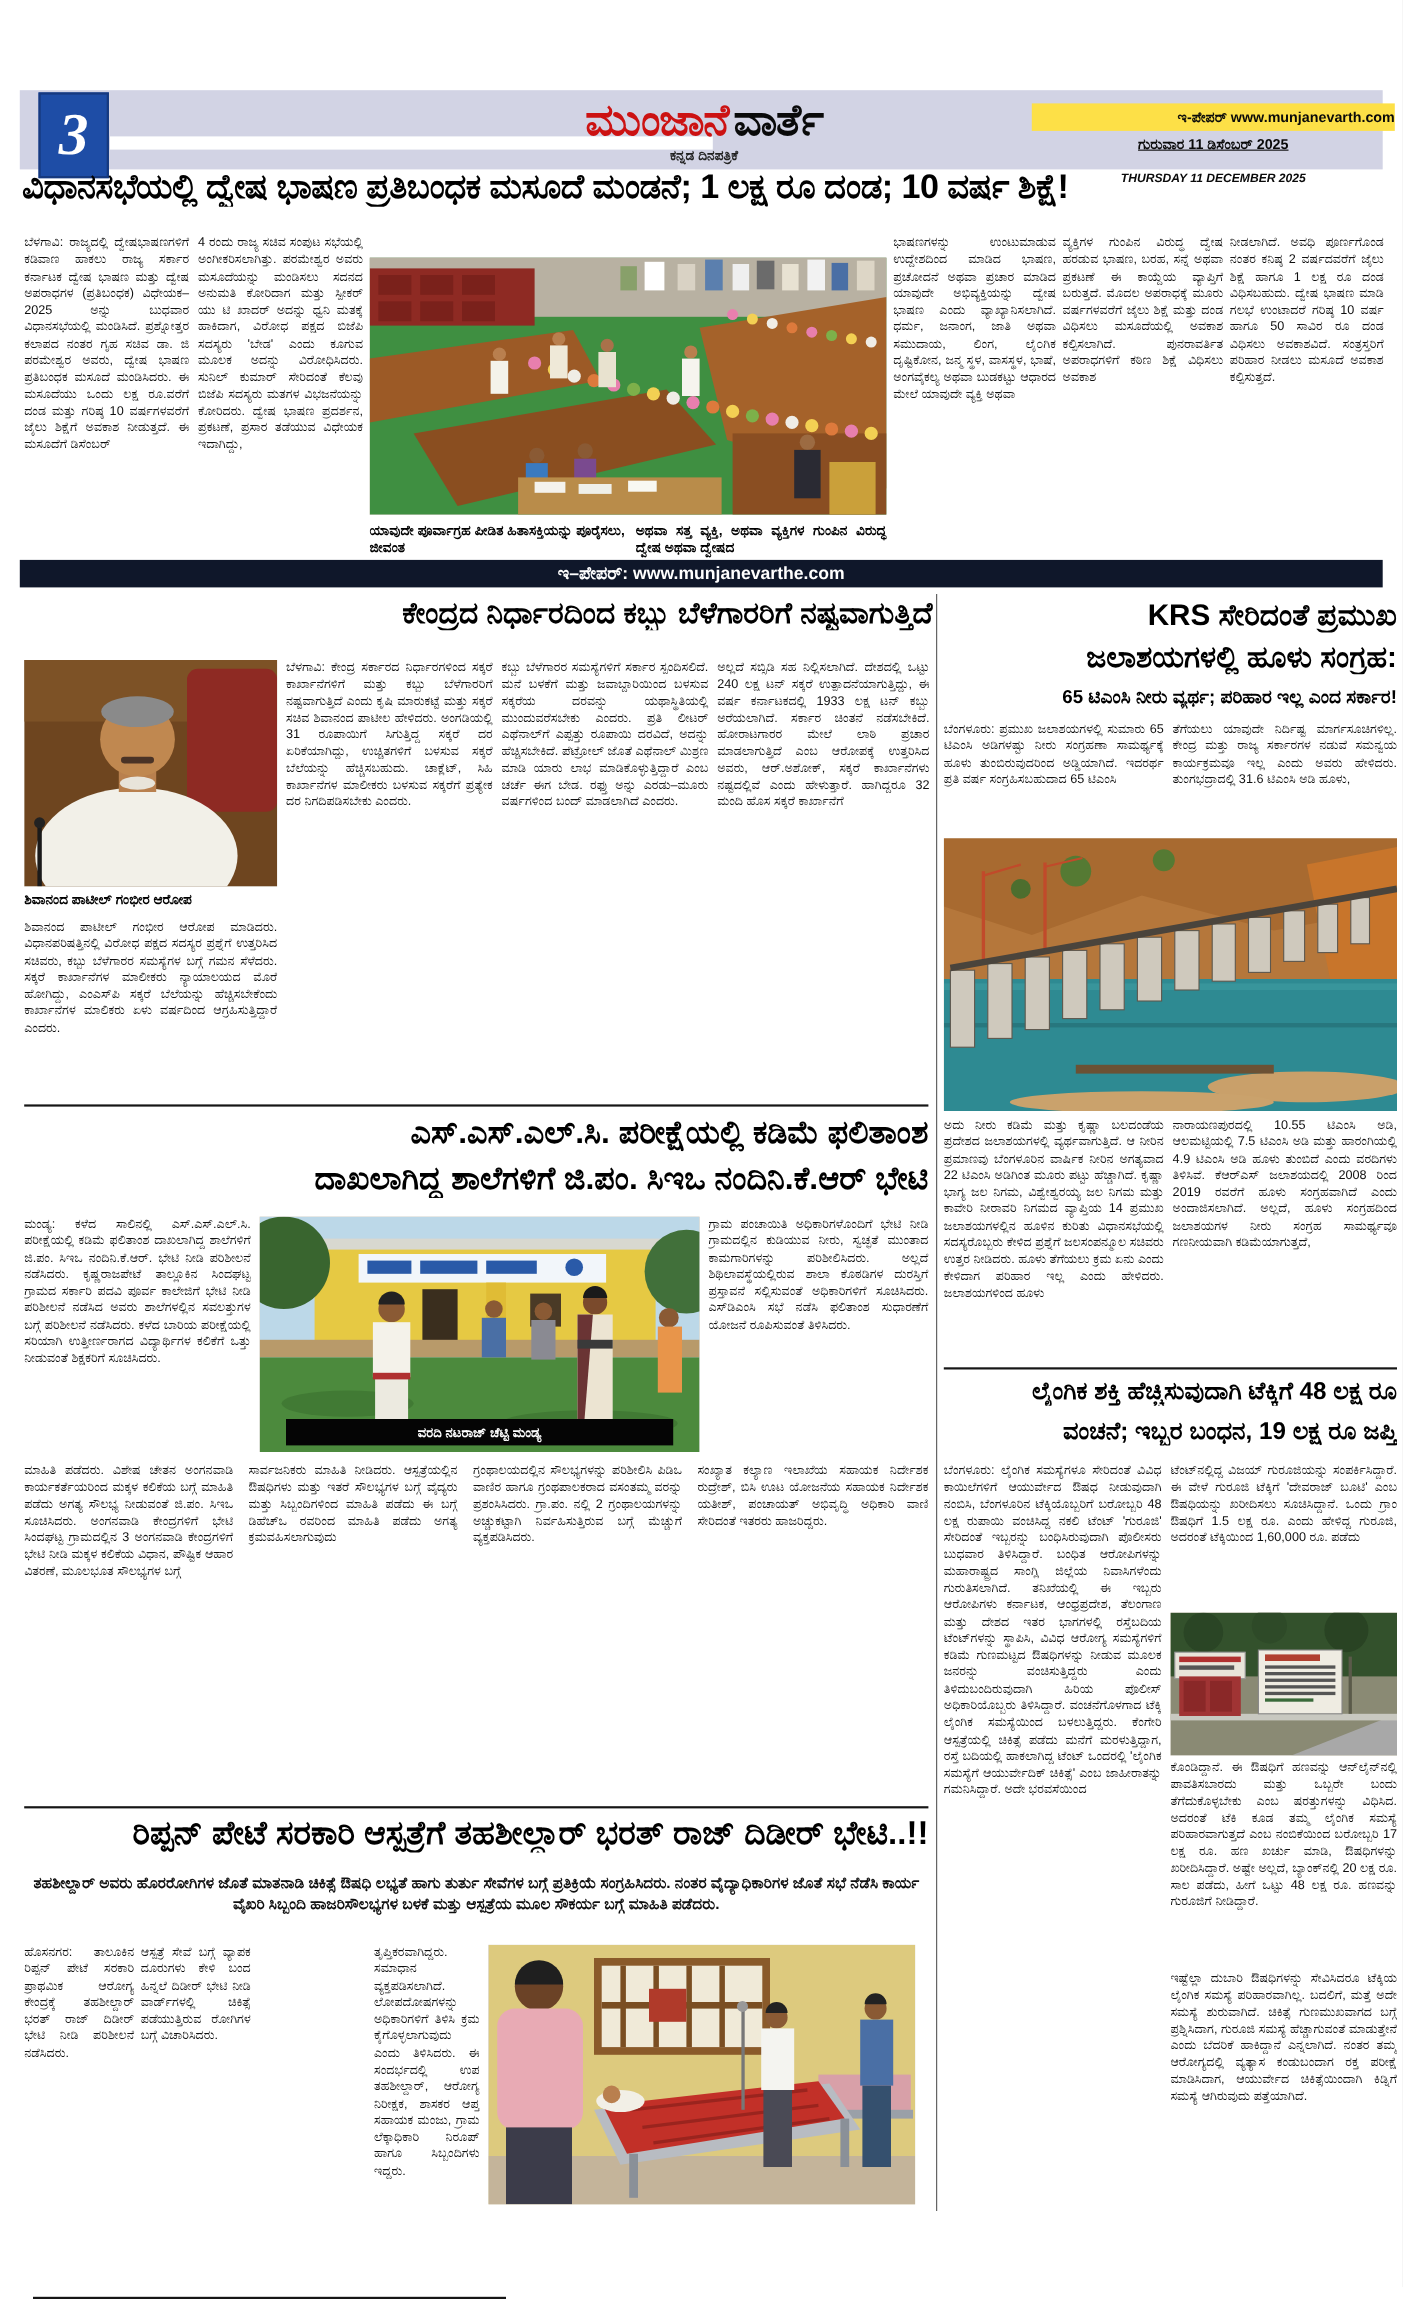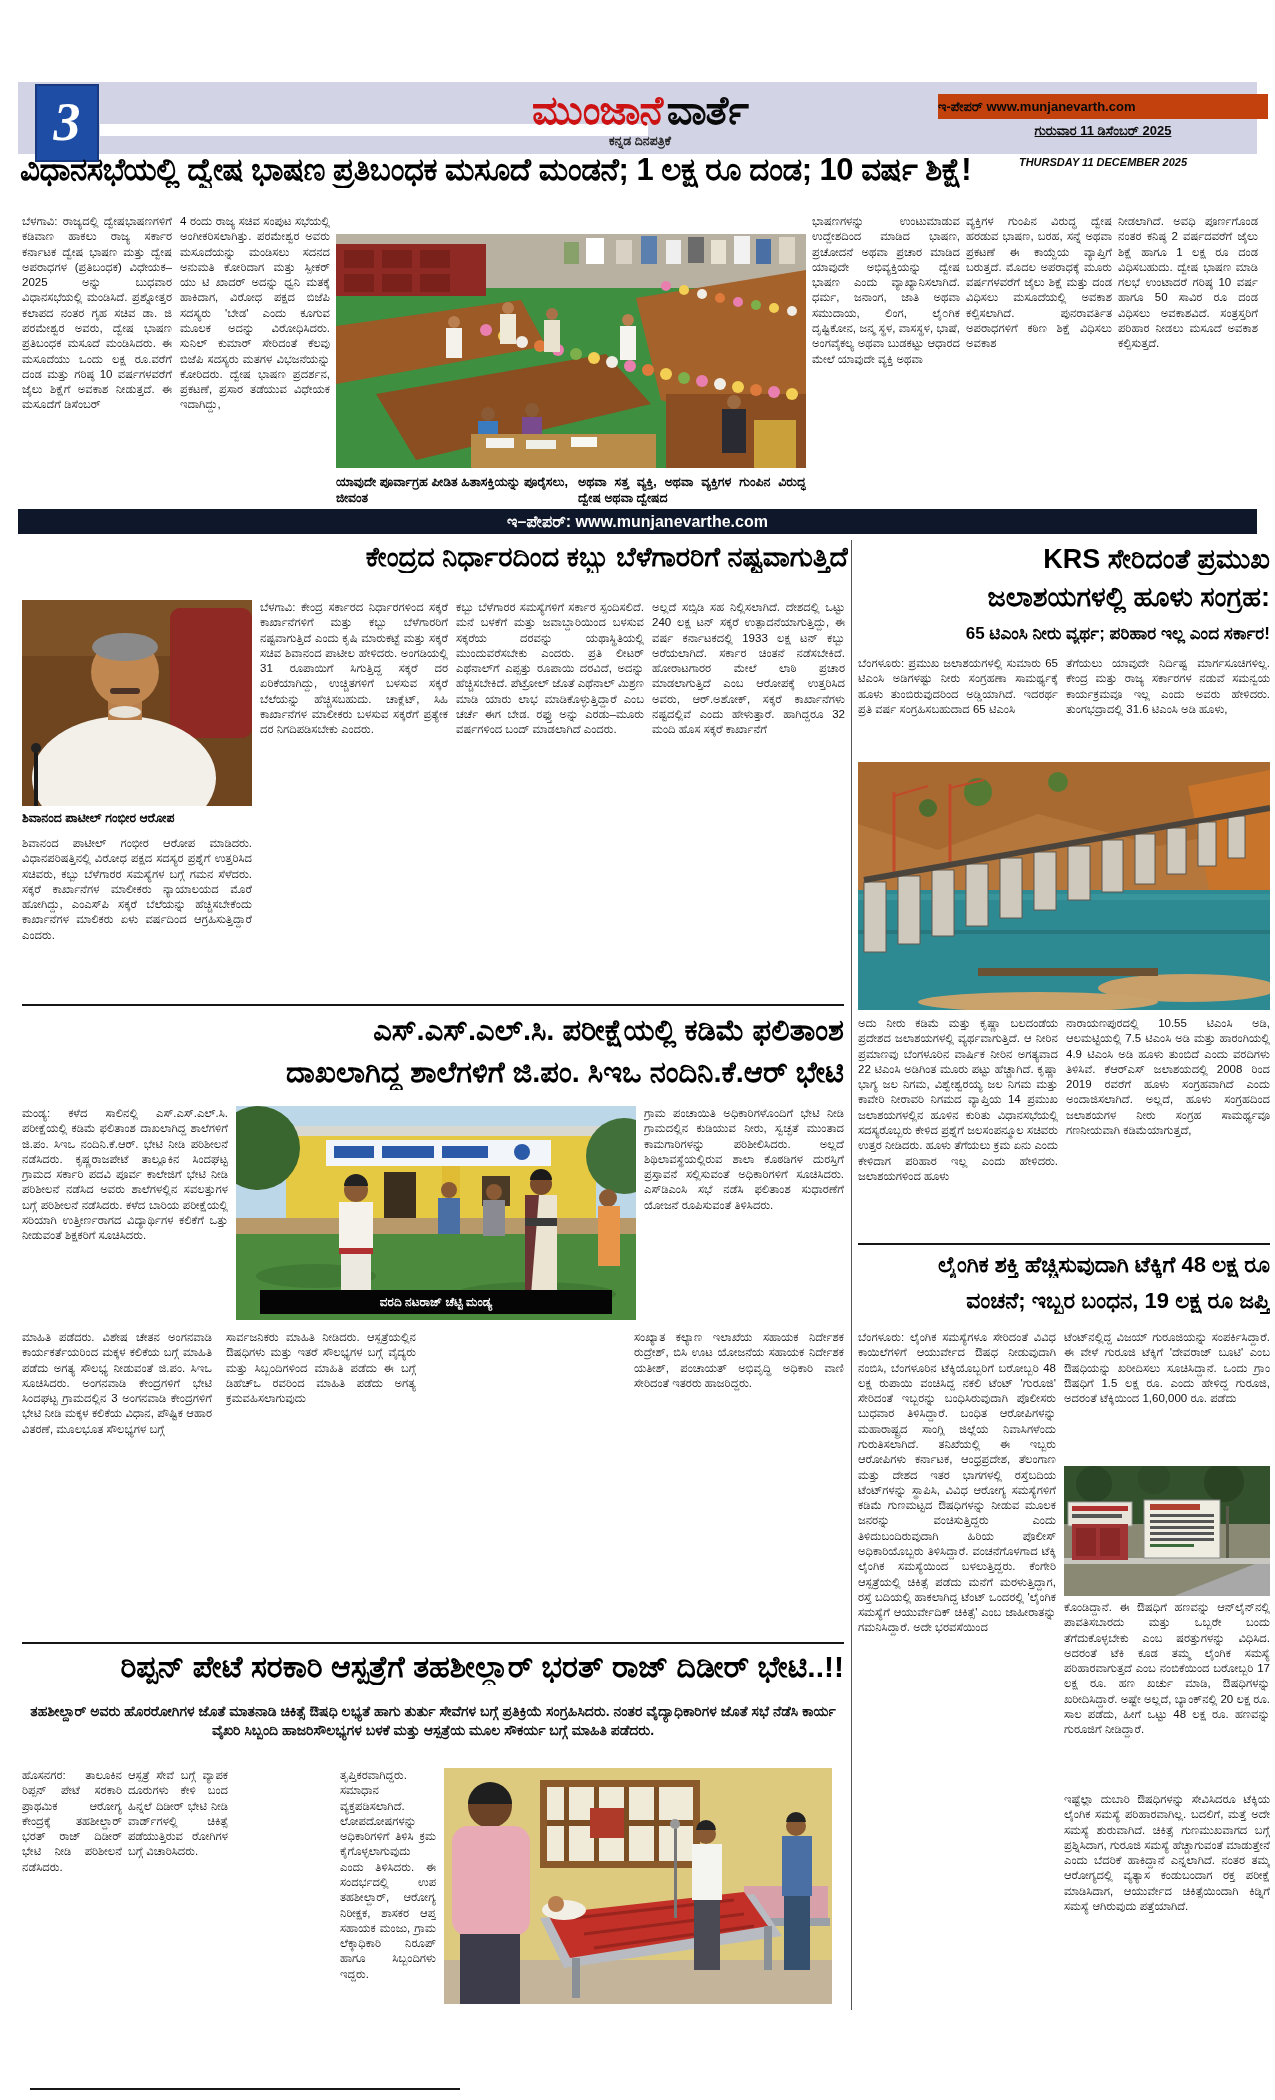--- a/index.html
+++ b/index.html
@@ -8,22 +8,22 @@
   
   .band{position:absolute;left:18px;top:82px;width:1239px;height:72px;background:#d2d3e4;}
   .band-strip{position:absolute;left:100px;top:124px;width:548px;height:12px;background:#ffffff;}
   .pagebox{position:absolute;left:35px;top:84px;width:64px;height:78px;background:#1e4da6;
            border:2px solid #16397f;box-sizing:border-box;color:#fff;font-weight:700;font-style:italic;
            font-size:54px;text-align:center;line-height:72px;font-family:"Liberation Serif",serif;}
   .masthead{position:absolute;left:380px;top:88px;width:520px;text-align:center;white-space:nowrap;}
   .masthead .t1{font-size:40px;font-weight:700;color:#cc1212;letter-spacing:-1px;}
   .masthead .t2{font-size:40px;font-weight:700;color:#0a0a0a;letter-spacing:-1px;}
   .tagline{position:absolute;left:380px;top:134px;width:520px;text-align:center;font-size:12.5px;font-weight:700;color:#222;}
-  .epill{position:absolute;left:938px;top:94px;width:330px;height:25px;background:#c2410c;
-         font-size:13px;font-weight:700;line-height:25px;text-align:left;color:#0a0a0a;}
+  .epill{position:absolute;left:938px;top:94px;width:330px;height:25px;background:#fde047;
+         font-size:13px;font-weight:700;line-height:25px;text-align:right;color:#0a0a0a;}
   .hdate{position:absolute;left:938px;width:330px;text-align:center;font-weight:700;color:#0a0a0a;}
   
   .col{position:absolute;font-size:11.5px;line-height:1.33;text-align:justify;overflow:hidden;color:#0f0f0f;}
   .hl{position:absolute;font-weight:700;color:#000;white-space:nowrap;overflow:hidden;}
   .ctr{text-align:right;}
   .rule{position:absolute;background:#161616;}
   .vrule{position:absolute;width:1px;background:#555;}
   .photo{position:absolute;overflow:hidden;background:#cfcabf;}
   .photo svg{display:block;width:100%;height:100%;}
   .cap{position:absolute;font-weight:700;font-size:12.5px;line-height:1.3;text-align:justify;overflow:hidden;color:#000;}
@@ -287,20 +287,21 @@
       <circle cx="372" cy="92" r="9" fill="#8a5a34"></circle>
         <rect x="362" y="100" width="22" height="60" fill="#e8954a"></rect>
     </svg>
     <div class="photocap-bar">ವರದಿ ನಟರಾಜ್ ಚೆಟ್ಟಿ ಮಂಡ್ಯ</div>
   </div>
 
   <div class="col" style="left:644px;top:1106px;width:200px;height:214px;">ಗ್ರಾಮ ಪಂಚಾಯಿತಿ ಅಧಿಕಾರಿಗಳೊಂದಿಗೆ ಭೇಟಿ ನೀಡಿ ಗ್ರಾಮದಲ್ಲಿನ ಕುಡಿಯುವ ನೀರು, ಸ್ವಚ್ಛತೆ ಮುಂತಾದ ಕಾಮಗಾರಿಗಳನ್ನು ಪರಿಶೀಲಿಸಿದರು. ಅಲ್ಲದೆ ಶಿಥಿಲಾವಸ್ಥೆಯಲ್ಲಿರುವ ಶಾಲಾ ಕೊಠಡಿಗಳ ದುರಸ್ತಿಗೆ ಪ್ರಸ್ತಾವನೆ ಸಲ್ಲಿಸುವಂತೆ ಅಧಿಕಾರಿಗಳಿಗೆ ಸೂಚಿಸಿದರು. ಎಸ್‌ಡಿಎಂಸಿ ಸಭೆ ನಡೆಸಿ ಫಲಿತಾಂಶ ಸುಧಾರಣೆಗೆ ಯೋಜನೆ ರೂಪಿಸುವಂತೆ ತಿಳಿಸಿದರು.</div>
 
   <div class="col" style="left:22px;top:1330px;width:190px;height:304px;">ಮಾಹಿತಿ ಪಡೆದರು. ವಿಶೇಷ ಚೇತನ ಅಂಗನವಾಡಿ ಕಾರ್ಯಕರ್ತೆಯರಿಂದ ಮಕ್ಕಳ ಕಲಿಕೆಯ ಬಗ್ಗೆ ಮಾಹಿತಿ ಪಡೆದು ಅಗತ್ಯ ಸೌಲಭ್ಯ ನೀಡುವಂತೆ ಜಿ.ಪಂ. ಸಿಇಒ ಸೂಚಿಸಿದರು. ಅಂಗನವಾಡಿ ಕೇಂದ್ರಗಳಿಗೆ ಭೇಟಿ ಸಿಂದಘಟ್ಟ ಗ್ರಾಮದಲ್ಲಿನ 3 ಅಂಗನವಾಡಿ ಕೇಂದ್ರಗಳಿಗೆ ಭೇಟಿ ನೀಡಿ ಮಕ್ಕಳ ಕಲಿಕೆಯ ವಿಧಾನ, ಪೌಷ್ಟಿಕ ಆಹಾರ ವಿತರಣೆ, ಮೂಲಭೂತ ಸೌಲಭ್ಯಗಳ ಬಗ್ಗೆ</div>
   <div class="col" style="left:226px;top:1330px;width:190px;height:304px;">ಸಾರ್ವಜನಿಕರು ಮಾಹಿತಿ ನೀಡಿದರು. ಆಸ್ಪತ್ರೆಯಲ್ಲಿನ ಔಷಧಿಗಳು ಮತ್ತು ಇತರೆ ಸೌಲಭ್ಯಗಳ ಬಗ್ಗೆ ವೈದ್ಯರು ಮತ್ತು ಸಿಬ್ಬಂದಿಗಳಿಂದ ಮಾಹಿತಿ ಪಡೆದು ಈ ಬಗ್ಗೆ ಡಿಹೆಚ್‌ಒ ರವರಿಂದ ಮಾಹಿತಿ ಪಡೆದು ಅಗತ್ಯ ಕ್ರಮವಹಿಸಲಾಗುವುದು</div>
+  <div class="col" style="left:430px;top:1330px;width:190px;height:304px;">ಗ್ರಂಥಾಲಯದಲ್ಲಿನ ಸೌಲಭ್ಯಗಳನ್ನು ಪರಿಶೀಲಿಸಿ ಪಿಡಿಒ ವಾಣಿರ ಹಾಗೂ ಗ್ರಂಥಪಾಲಕರಾದ ವಸಂತಮ್ಮ ವರನ್ನು ಪ್ರಶಂಸಿಸಿದರು. ಗ್ರಾ.ಪಂ. ನಲ್ಲಿ 2 ಗ್ರಂಥಾಲಯಗಳನ್ನು ಅಚ್ಚುಕಟ್ಟಾಗಿ ನಿರ್ವಹಿಸುತ್ತಿರುವ ಬಗ್ಗೆ ಮೆಚ್ಚುಗೆ ವ್ಯಕ್ತಪಡಿಸಿದರು.</div>
   <div class="col" style="left:634px;top:1330px;width:210px;height:304px;">ಸಂಖ್ಯಾತ ಕಲ್ಯಾಣ ಇಲಾಖೆಯ ಸಹಾಯಕ ನಿರ್ದೇಶಕ ರುದ್ರೇಶ್, ಬಿಸಿ ಊಟ ಯೋಜನೆಯ ಸಹಾಯಕ ನಿರ್ದೇಶಕ ಯತೀಶ್, ಪಂಚಾಯತ್ ಅಭಿವೃದ್ಧಿ ಅಧಿಕಾರಿ ವಾಣಿ ಸೇರಿದಂತೆ ಇತರರು ಹಾಜರಿದ್ದರು.</div>
 
   <div class="rule" style="left:22px;top:1642px;width:822px;height:2px;"></div>
   <div class="hl ctr" style="left:22px;top:1650px;width:822px;font-size:30px;">ರಿಪ್ಪನ್ ಪೇಟೆ ಸರಕಾರಿ ಆಸ್ಪತ್ರೆಗೆ ತಹಶೀಲ್ದಾರ್ ಭರತ್ ರಾಜ್ ದಿಡೀರ್ ಭೇಟಿ..!!</div>
   <div class="col ctr" style="left:30px;top:1702px;width:806px;height:58px;font-size:14px;font-weight:700;text-align:center;">ತಹಶೀಲ್ದಾರ್ ಅವರು ಹೊರರೋಗಿಗಳ ಜೊತೆ ಮಾತನಾಡಿ ಚಿಕಿತ್ಸೆ ಔಷಧಿ ಲಭ್ಯತೆ ಹಾಗು ತುರ್ತು ಸೇವೆಗಳ ಬಗ್ಗೆ ಪ್ರತಿಕ್ರಿಯೆ ಸಂಗ್ರಹಿಸಿದರು. ನಂತರ ವೈದ್ಯಾಧಿಕಾರಿಗಳ ಜೊತೆ ಸಭೆ ನೆಡೆಸಿ ಕಾರ್ಯ ವೈಖರಿ ಸಿಬ್ಬಂದಿ ಹಾಜರಿಸೌಲಭ್ಯಗಳ ಬಳಕೆ ಮತ್ತು ಆಸ್ಪತ್ರೆಯ ಮೂಲ ಸೌಕರ್ಯ ಬಗ್ಗೆ ಮಾಹಿತಿ ಪಡೆದರು.</div>
 
   <div class="col" style="left:22px;top:1768px;width:100px;height:240px;">ಹೊಸನಗರ: ತಾಲೂಕಿನ ರಿಪ್ಪನ್ ಪೇಟೆ ಸರಕಾರಿ ಪ್ರಾಥಮಿಕ ಆರೋಗ್ಯ ಕೇಂದ್ರಕ್ಕೆ ತಹಶೀಲ್ದಾರ್ ಭರತ್ ರಾಜ್ ದಿಡೀರ್ ಭೇಟಿ ನೀಡಿ ಪರಿಶೀಲನೆ ನಡೆಸಿದರು.</div>
   <div class="col" style="left:128px;top:1768px;width:100px;height:240px;">ಆಸ್ಪತ್ರೆ ಸೇವೆ ಬಗ್ಗೆ ವ್ಯಾಪಕ ದೂರುಗಳು ಕೇಳಿ ಬಂದ ಹಿನ್ನಲೆ ದಿಡೀರ್ ಭೇಟಿ ನೀಡಿ ವಾರ್ಡ್‌ಗಳಲ್ಲಿ ಚಿಕಿತ್ಸೆ ಪಡೆಯುತ್ತಿರುವ ರೋಗಿಗಳ ಬಗ್ಗೆ ವಿಚಾರಿಸಿದರು.</div>
   <div class="col" style="left:340px;top:1768px;width:96px;height:240px;">ತೃಪ್ತಿಕರವಾಗಿದ್ದರು. ಸಮಾಧಾನ ವ್ಯಕ್ತಪಡಿಸಲಾಗಿದೆ. ಲೋಪದೋಷಗಳನ್ನು ಅಧಿಕಾರಿಗಳಿಗೆ ತಿಳಿಸಿ ಕ್ರಮ ಕೈಗೊಳ್ಳಲಾಗುವುದು ಎಂದು ತಿಳಿಸಿದರು. ಈ ಸಂದರ್ಭದಲ್ಲಿ ಉಪ ತಹಶೀಲ್ದಾರ್, ಆರೋಗ್ಯ ನಿರೀಕ್ಷಕ, ಶಾಸಕರ ಆಪ್ತ ಸಹಾಯಕ ಮಂಜು, ಗ್ರಾಮ ಲೆಕ್ಕಾಧಿಕಾರಿ ನಿರೂಪ್ ಹಾಗೂ ಸಿಬ್ಬಂದಿಗಳು ಇದ್ದರು.</div>
 

